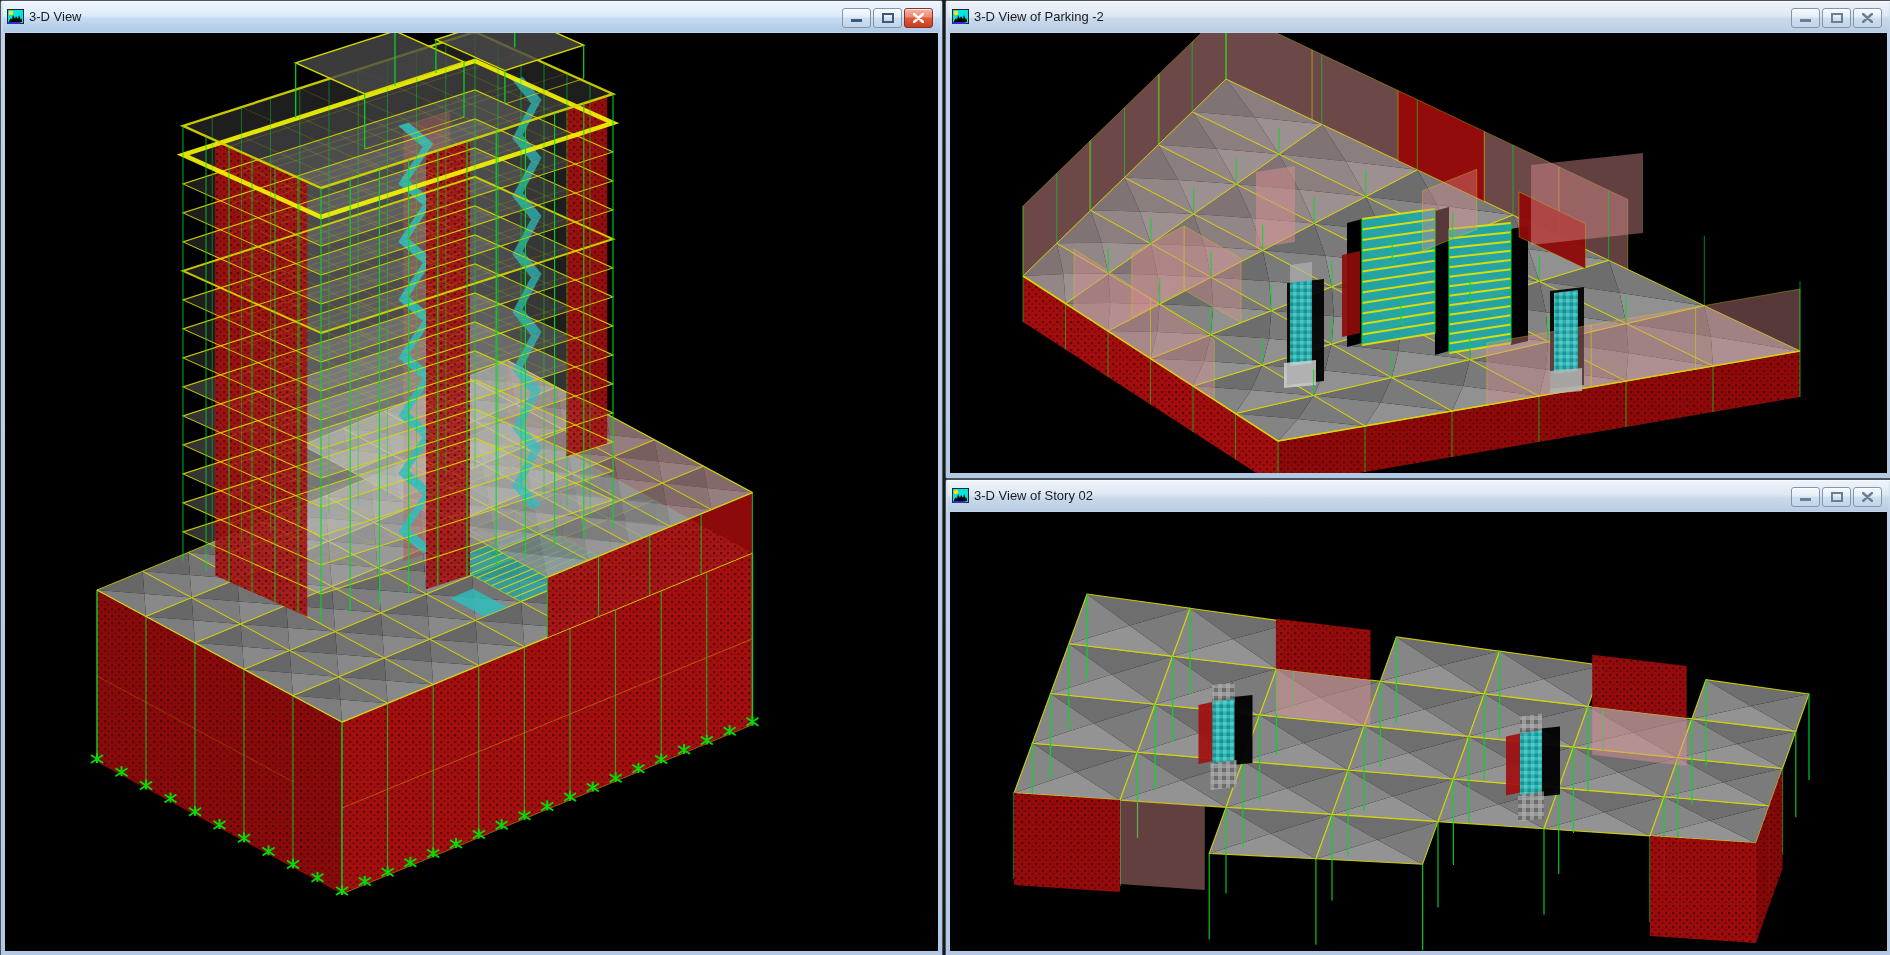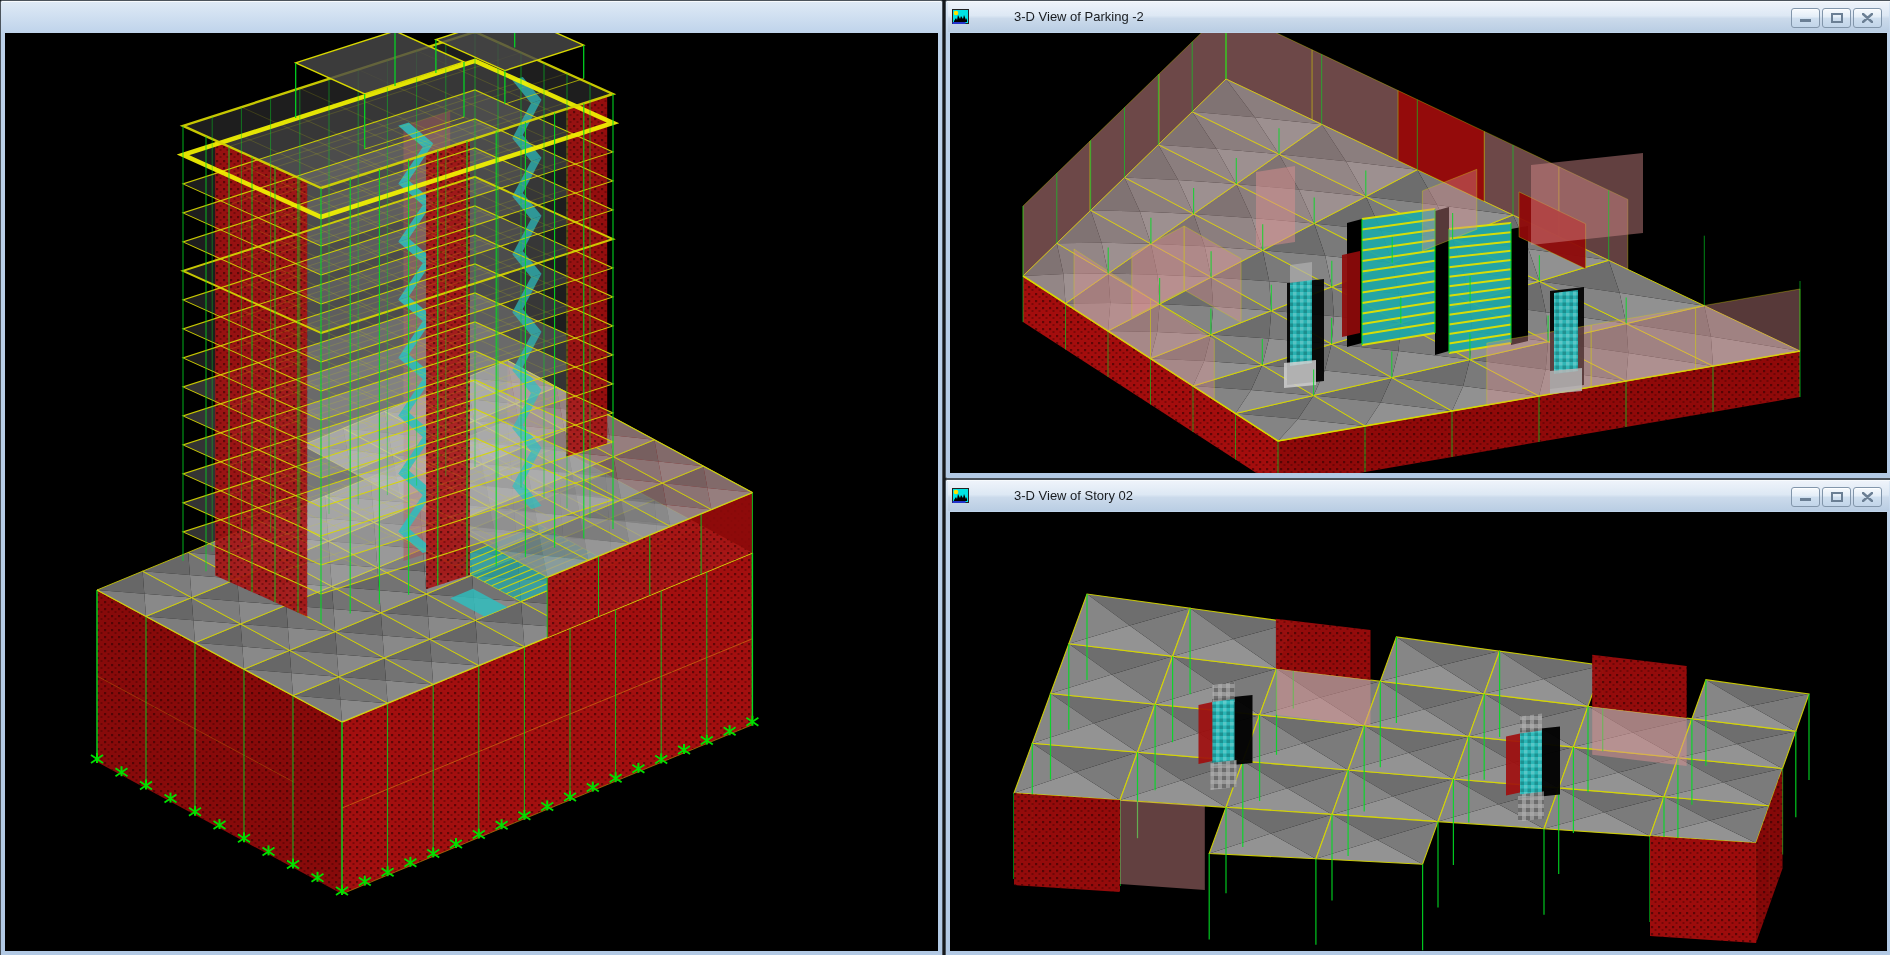--- a/index.html
+++ b/index.html
@@ -2,21 +2,21 @@
 <html><head>
 <meta charset="utf-8">
 <style>
   html,body{margin:0;padding:0;}
   body{width:1890px;height:955px;background:#15181c;overflow:hidden;position:relative;
        font-family:"Liberation Sans",sans-serif;}
   .win{position:absolute;background:linear-gradient(180deg,#dfeaf6 0,#bdd2ea 34px,#b2c9e4 100%);
        border:1px solid #4c545c;border-radius:2px;box-shadow:inset 0 1px 0 rgba(255,255,255,.75);}
   .titlebar{position:absolute;left:2px;right:2px;top:1px;height:30px;display:flex;align-items:center;
        background:linear-gradient(180deg,#eff6fd 0,#dcebfa 45%,#c6dbf2 55%,#aec9e6 100%);cursor:default;}
-  .win.inactive .titlebar{background:linear-gradient(180deg,#eef3fa 0,#dde8f4 45%,#cbdaeb 55%,#b9cde3 100%);gap:40px;}
+  .win.inactive .titlebar{background:linear-gradient(180deg,#eef3fa 0,#dde8f4 45%,#cbdaeb 55%,#b9cde3 100%);}
   .app-icon{width:17px;height:16px;margin:0 5px 0 4px;flex:0 0 auto;}
   .caption{font-size:13px;color:#191c20;white-space:nowrap;padding-bottom:1px;}
   .btns{position:absolute;right:7px;top:6px;display:flex;gap:2px;}
   .wbtn{width:29px;height:20px;border:1px solid #8296ab;border-radius:3px;display:flex;align-items:center;
         justify-content:center;background:linear-gradient(180deg,#f7fafd 0,#e3edf7 45%,#cfdfef 50%,#c2d5e9 100%);
         box-shadow:inset 0 1px 0 rgba(255,255,255,.8);padding:0;cursor:default;}
   .wbtn.close-active{background:linear-gradient(180deg,#f6b4a5 0,#ec8b70 42%,#dd5c3b 52%,#c83e22 100%);
         border-color:#8e2f1c;}
   .viewport{position:absolute;left:4px;right:4px;top:32px;bottom:5px;background:#000;overflow:hidden;}
   svg{display:block;}
@@ -35,20 +35,46 @@
     <rect x="3.5" y="3.5" width="3.5" height="3.5" fill="rgba(0,60,60,0.3)"></rect>
   </pattern>
   <pattern id="gchk" width="8" height="8" patternUnits="userSpaceOnUse">
     <rect width="4" height="4" fill="rgba(0,0,0,0.28)"></rect>
     <rect x="4" y="4" width="4" height="4" fill="rgba(255,255,255,0.15)"></rect>
   </pattern>
  </defs>
 </svg>
 
 <div class="win" style="left:0;top:0;width:941px;height:955px;">
+  <div class="titlebar">
+    <svg class="app-icon" viewBox="0 0 17 16">
+      <rect x="0.5" y="0.5" width="16" height="14" fill="#00e4e4" stroke="#222"></rect>
+      <circle cx="4" cy="4" r="2.3" fill="#ffe400"></circle>
+      <path d="M2,12 l2,-3 1,2 1,-5 2,4 1,-3 2,3 1,-4 2,5 1,-2 v4 H2 z" fill="#000"></path>
+      <rect x="0.5" y="13" width="13" height="2" fill="#2233cc"></rect>
+    </svg>
+    <span class="caption">3-D View</span>
+    <span class="btns">
+      <button class="wbtn" title="Minimize">
+          <svg width="11" height="9">
+            <rect x="0" y="5" width="11" height="3" fill="#3b5a7a"></rect>
+          </svg>
+        </button>
+      <button class="wbtn" title="Maximize">
+          <svg width="12" height="10">
+            <rect x="1" y="1" width="10" height="8" fill="none" stroke="#3b5a7a" stroke-width="2"></rect>
+          </svg>
+        </button>
+      <button class="wbtn close-active" title="Close">
+          <svg width="11" height="10">
+            <path d="M1,1 L10,9 M10,1 L1,9" stroke="#fff" stroke-width="2.4" stroke-linecap="round"></path>
+          </svg>
+        </button>
+    </span>
+  </div>
   <div class="viewport">
     <svg id="svg-main" width="933" height="918" viewBox="0 0 933 918">
         <polygon points="337.0,861.0 747.4,691.8 747.4,519.8 337.0,689.0" fill="#a81010" fill-opacity="0.97"></polygon>
         <polygon points="337.0,861.0 747.4,691.8 747.4,519.8 337.0,689.0" fill="url(#redtex)"></polygon>
         <polygon points="337.0,861.0 92.0,729.0 92.0,557.0 337.0,689.0" fill="#8c0a0a" fill-opacity="0.97"></polygon>
         <polygon points="337.0,861.0 92.0,729.0 92.0,557.0 337.0,689.0" fill="url(#redtex)"></polygon>
         <line x1="337.0" y1="775.0" x2="747.4" y2="605.8" stroke="#d07010" stroke-width="1" stroke-opacity="0.7"></line>
         <line x1="288.0" y1="748.6" x2="92.0" y2="643.0" stroke="#b05808" stroke-width="1" stroke-opacity="0.55"></line>
         <line x1="337.0" y1="689.0" x2="747.4" y2="519.8" stroke="#d8d800" stroke-width="1.6"></line>
         <line x1="337.0" y1="689.0" x2="92.0" y2="557.0" stroke="#d8d800" stroke-width="1.4"></line>

